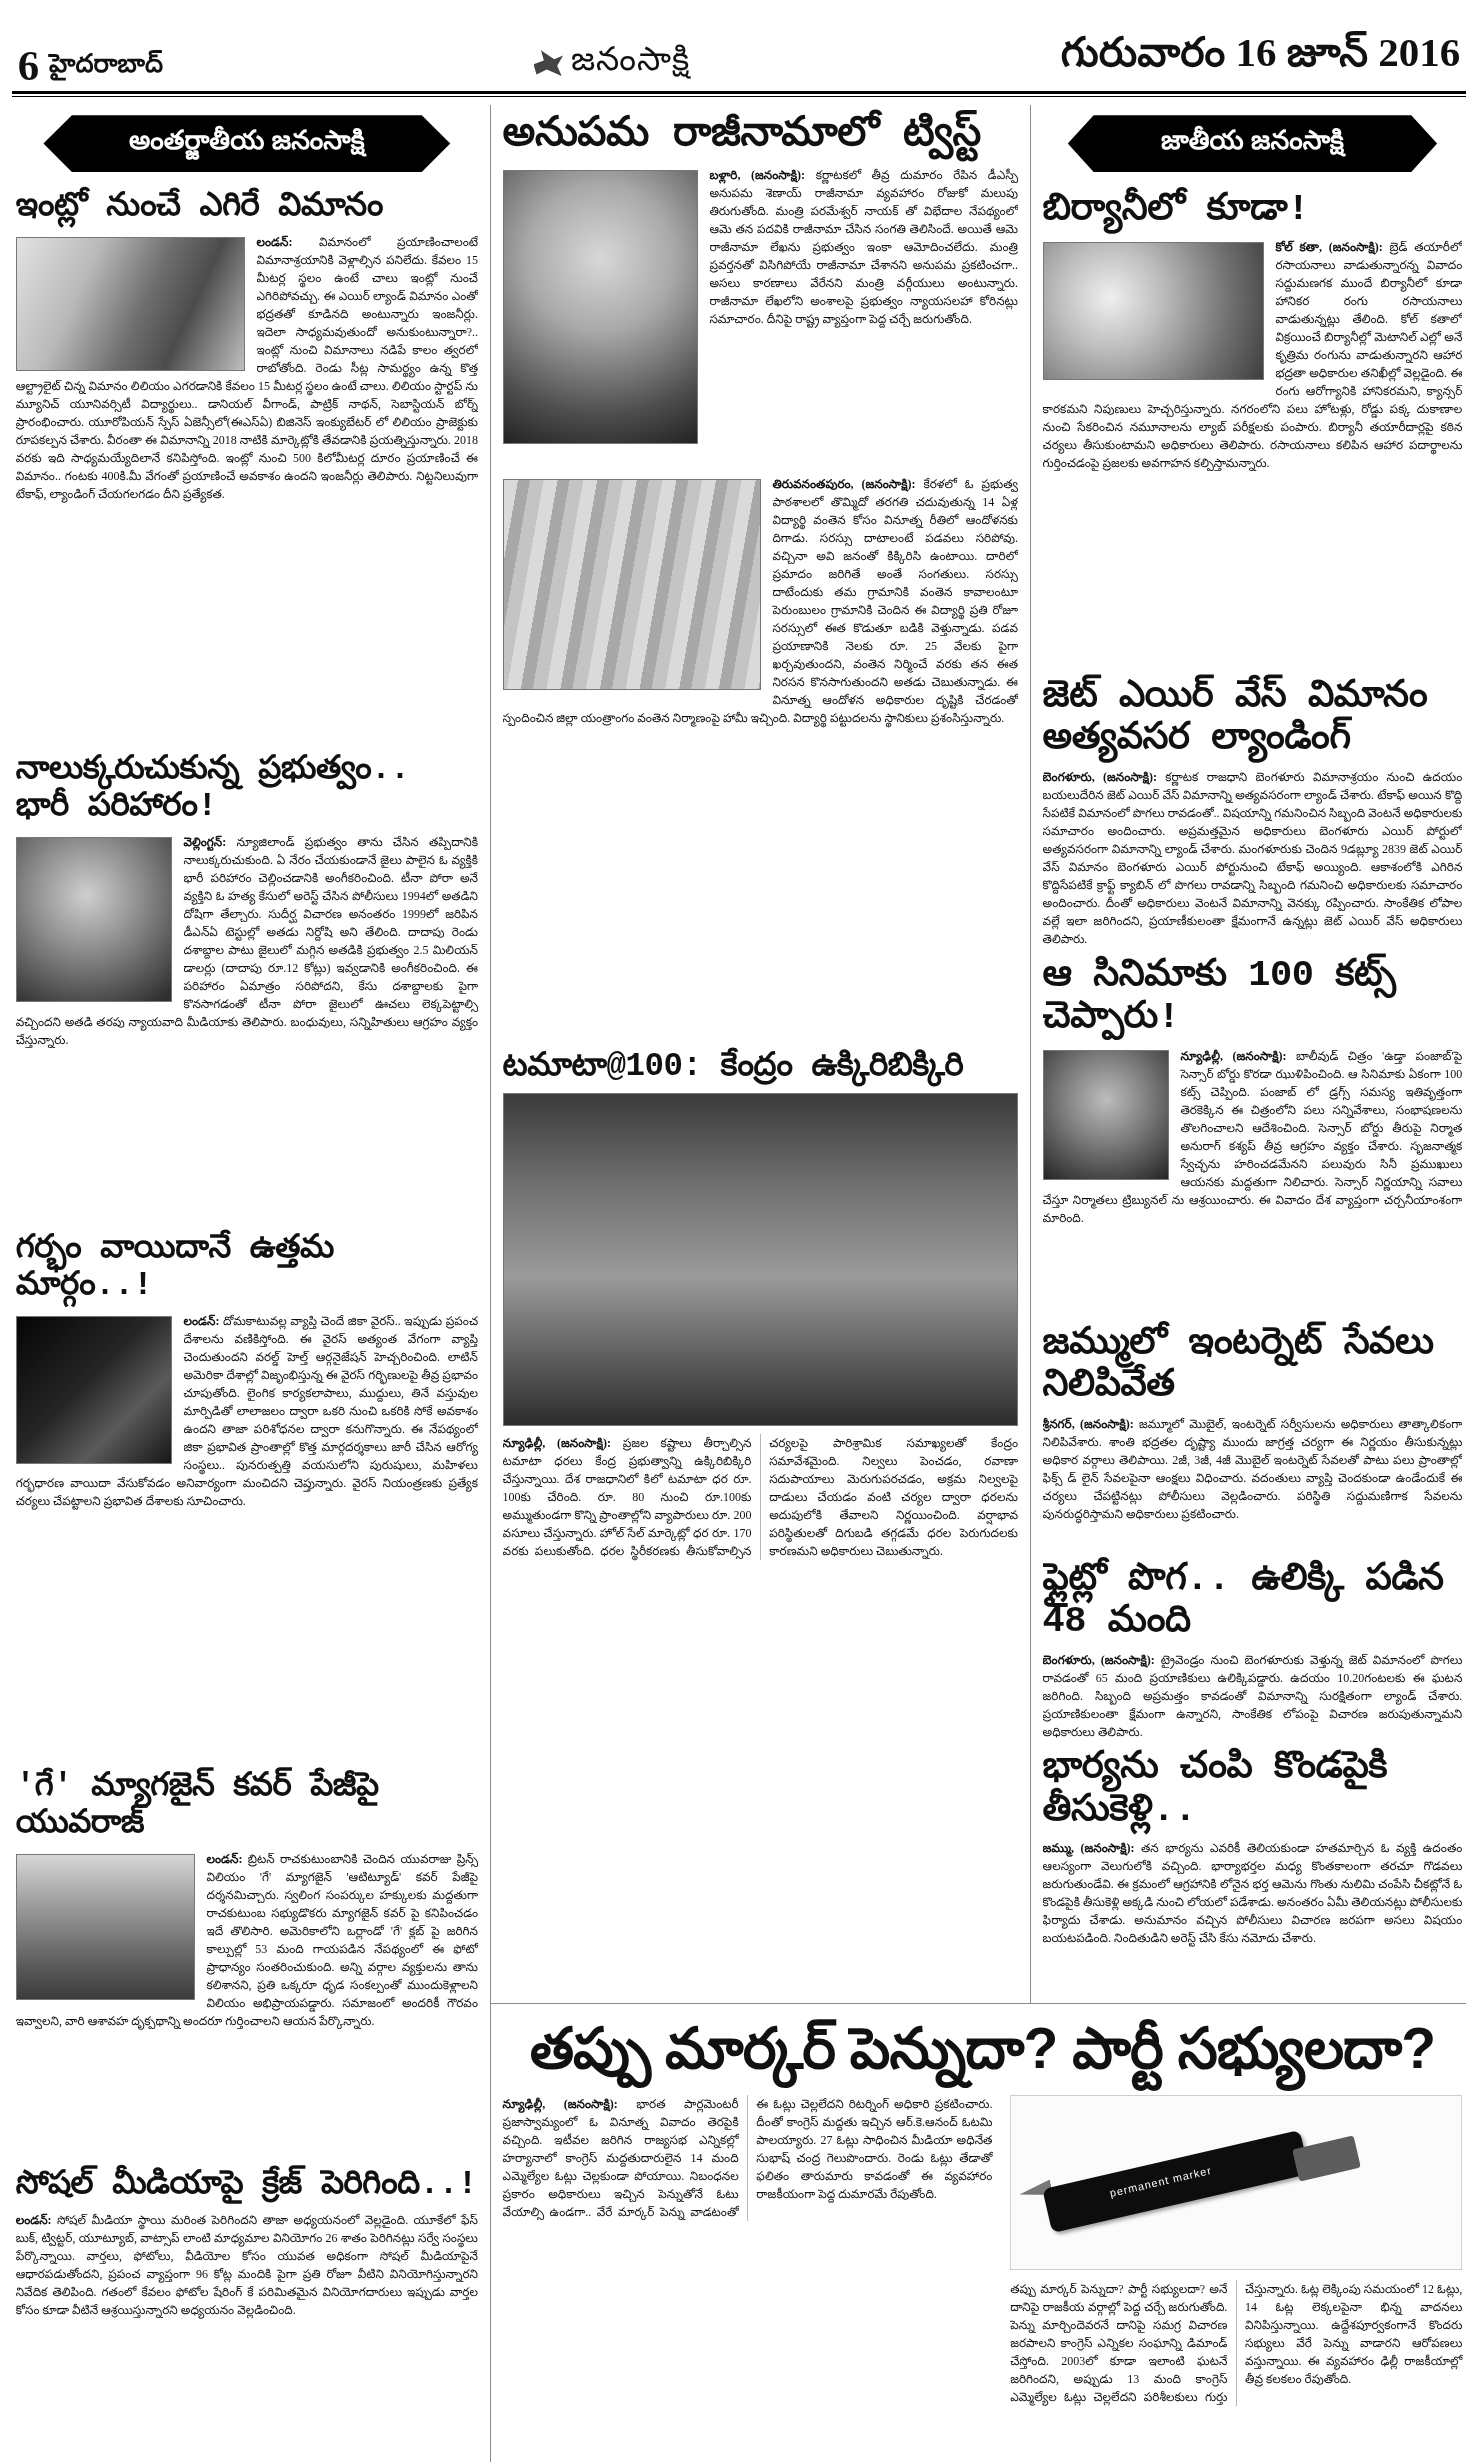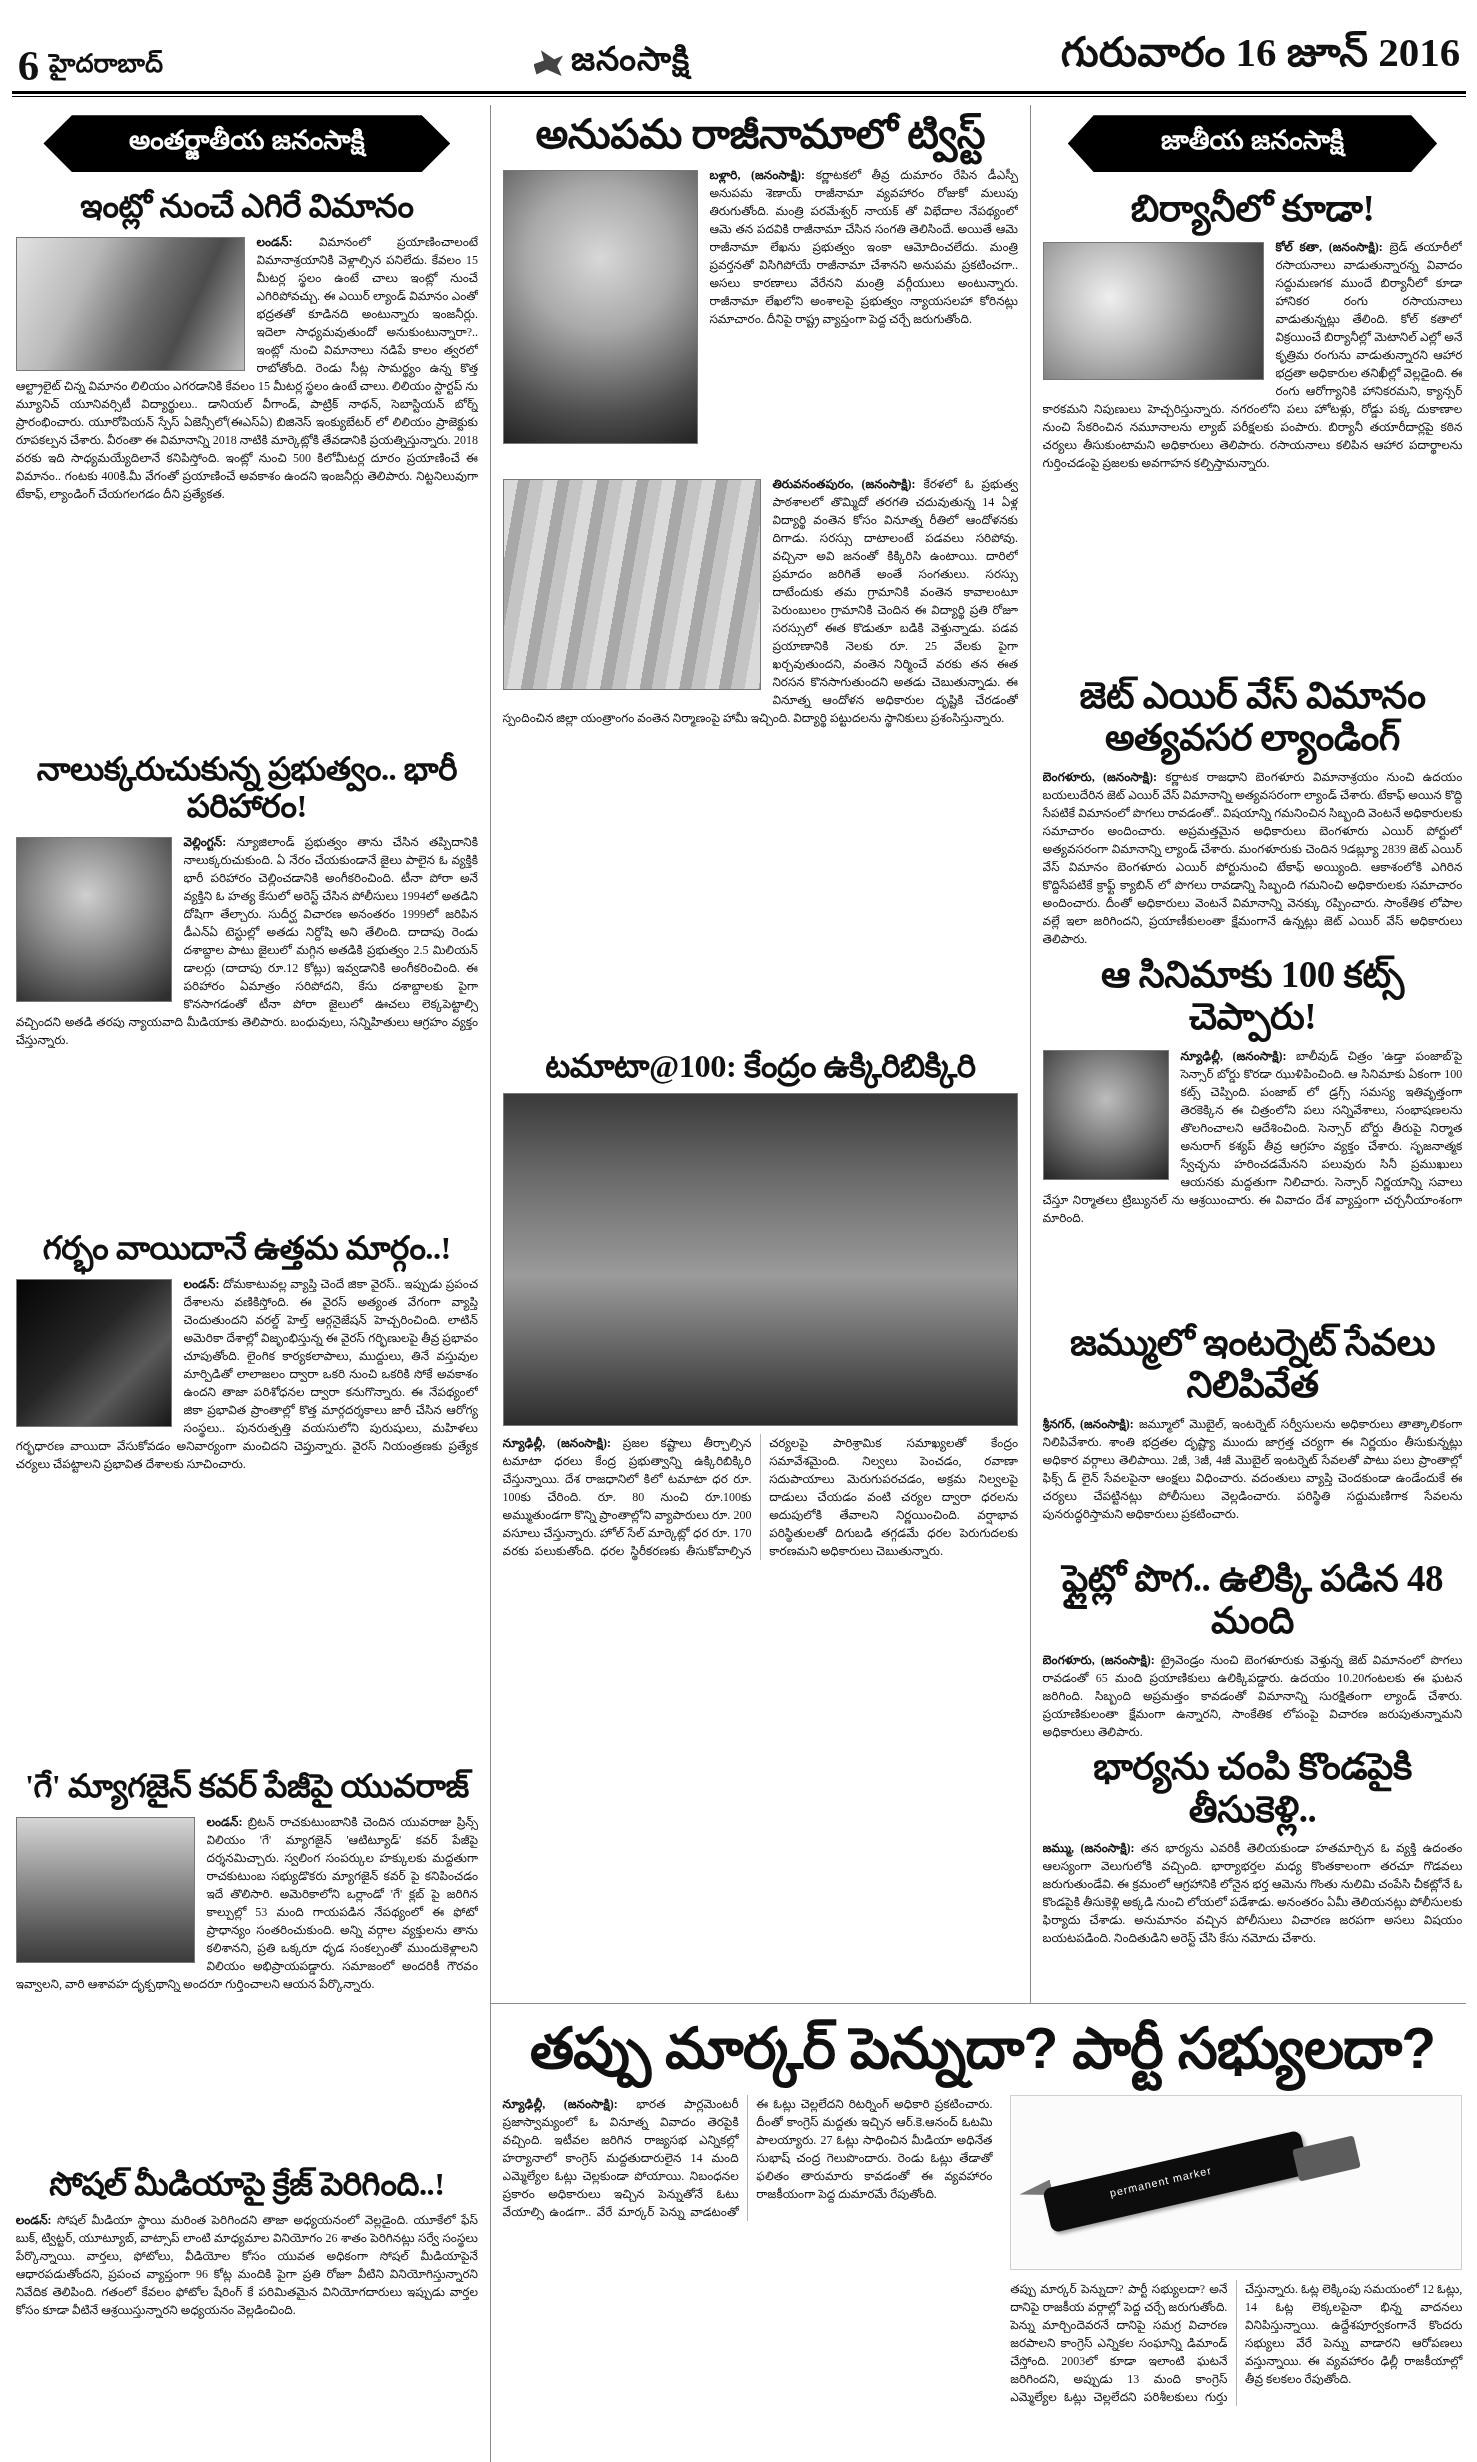--- a/index.html
+++ b/index.html
@@ -11,41 +11,41 @@
   }
   
   header { display:flex; align-items:flex-end; justify-content:space-between;
            padding:0 5.9px 5.9px 5.9px; border-bottom:3px solid #000; }
   .hdr-left { display:flex; align-items:flex-end; gap:9.9px; }
   .pgnum { font-size:43px; font-weight:bold; line-height:.9; }
   .edition { font-size:25.6px; font-weight:bold; padding-bottom:2px; }
   .hdr-center { display:flex; align-items:center; gap:7.9px; }
   .logo-ic { width:29.6px; height:25.6px; background:#444;
              clip-path:polygon(0 55%,35% 40%,25% 0,70% 35%,100% 20%,80% 60%,95% 100%,45% 75%,10% 95%); }
-  .masthead { font-size:33px; font-weight:bold; letter-spacing:1px; }
+  .masthead { font-size:33px; font-weight:normal; letter-spacing:1px; }
   .hdr-right { font-size:41px; font-weight:bold; }
   .hdr-rule { border-bottom:1px solid #000; margin:2px 0 7.9px 0; }
 
   
   .cols { display:flex; align-items:stretch; }
   .col-left { width:479px; padding:3.9px 11.8px 0 3.9px; border-right:1px solid #8a8a8a; }
   .col-main { flex:1; display:flex; flex-direction:column; }
   .col-main-top { display:flex; flex:0 0 auto; }
   .col-mid { width:540px; padding:3.9px 11.8px 0 11.8px; border-right:1px solid #8a8a8a; }
   .col-right { flex:1; padding:3.9px 3.9px 0 11.8px; }
 
   
   .ribbon { background:#000; color:#fff; text-align:center; font-weight:bold;
             font-size:26.6px; padding:9.9px 43px; width:88%; margin:5.9px auto 9.9px auto;
             clip-path:polygon(0 50%,7% 0,93% 0,100% 50%,93% 100%,7% 100%);
             font-family:"Liberation Sans", sans-serif; }
 
   
   article { overflow:hidden; }
-  h2 { font-family:Liberation Serif, serif; font-weight:bold; text-align:center;
+  h2 { font-family:Liberation Mono, monospace; font-weight:bold; 
        font-size:32.5px; line-height:1.15; margin:5.9px 0 7.9px 0; letter-spacing:-0.5px; }
   .col-mid h2.big { font-size:41px; margin-top:2px; }
   .col-right h2 { font-size:37px; }
   p.body { font-size:12px; line-height:1.5; text-align:justify; }
   .dl { font-weight:bold; }
   .subcols-2 { columns:2; column-gap:17.7px; column-rule:1px solid #b5b5b5; }
 
   
   .ph { float:left; margin:3.9px 11.8px 5.9px 0; border:1px solid #777; }
   .ph-plane  { width:229px; height:134px;

